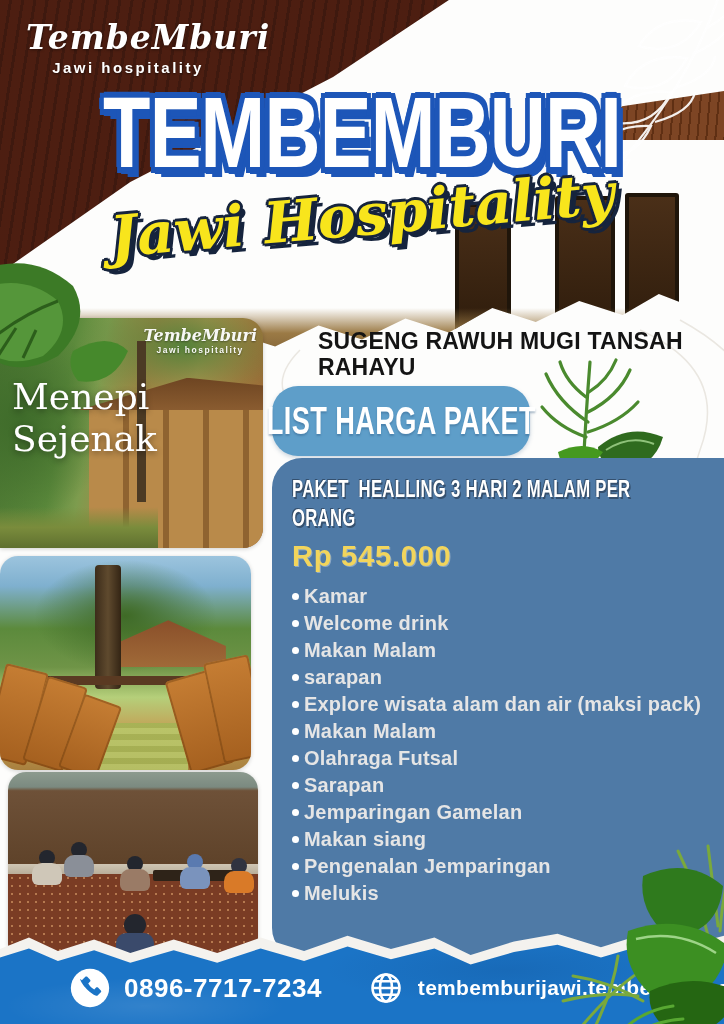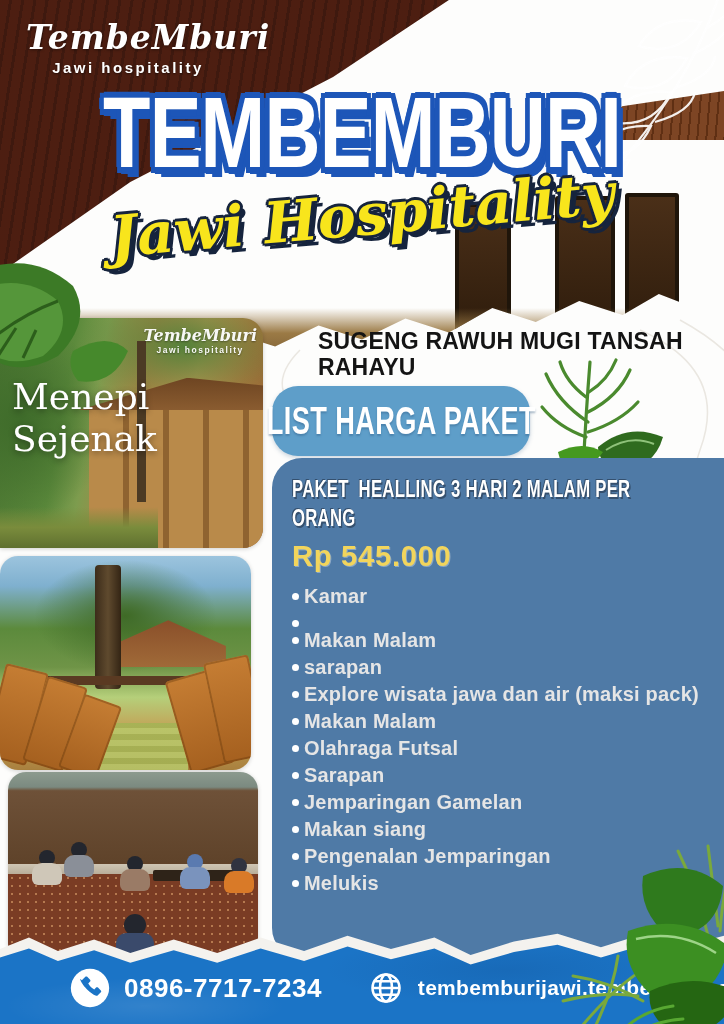--- a/index.html
+++ b/index.html
@@ -233,32 +233,33 @@
   <div class="panel">
     <div class="pkg-name">PAKET  HEALLING 3 HARI 2 MALAM PER ORANG</div>
     <div class="pkg-price">Rp 545.000</div>
     <div class="pkg-list">
       <div class="pkg-item">
           <span class="bullet"></span>
           <span>Kamar</span>
         </div>
         <div class="pkg-item">
           <span class="bullet"></span>
+          <span>Welcome drink</span>
         </div>
         <div class="pkg-item">
           <span class="bullet"></span>
           <span>Makan Malam</span>
         </div>
         <div class="pkg-item">
           <span class="bullet"></span>
           <span>sarapan</span>
         </div>
         <div class="pkg-item">
           <span class="bullet"></span>
-          <span>Explore wisata jawa dan air (maksi pack)</span>
+          <span>Explore wisata alam dan air (maksi pack)</span>
         </div>
         <div class="pkg-item">
           <span class="bullet"></span>
           <span>Makan Malam</span>
         </div>
         <div class="pkg-item">
           <span class="bullet"></span>
           <span>Olahraga Futsal</span>
         </div>
         <div class="pkg-item">

